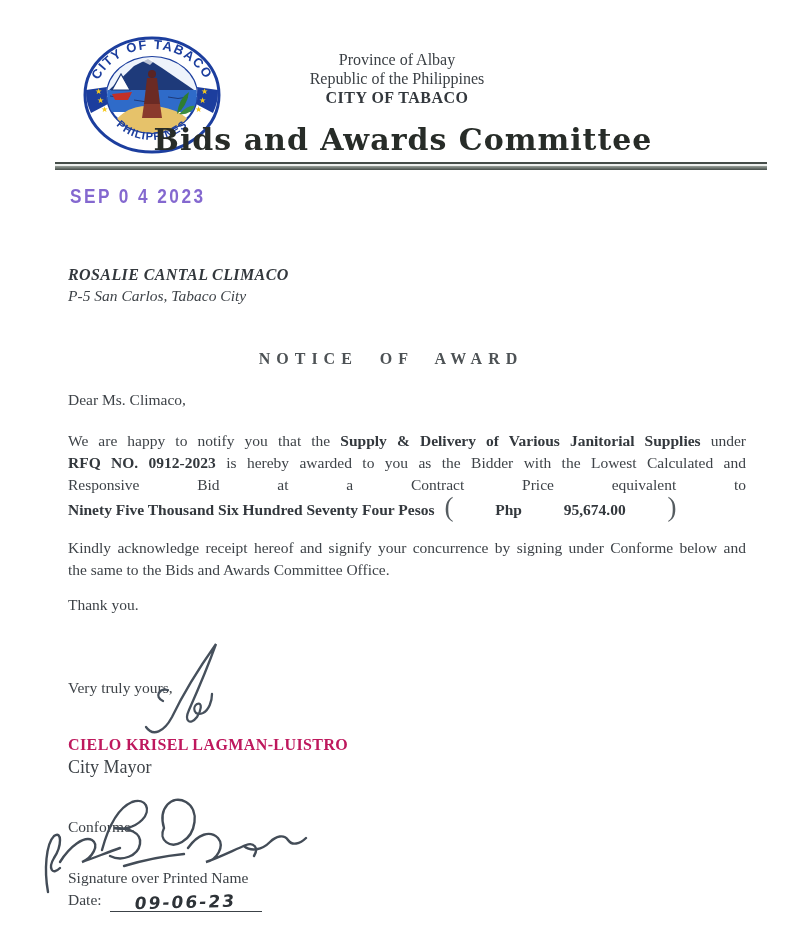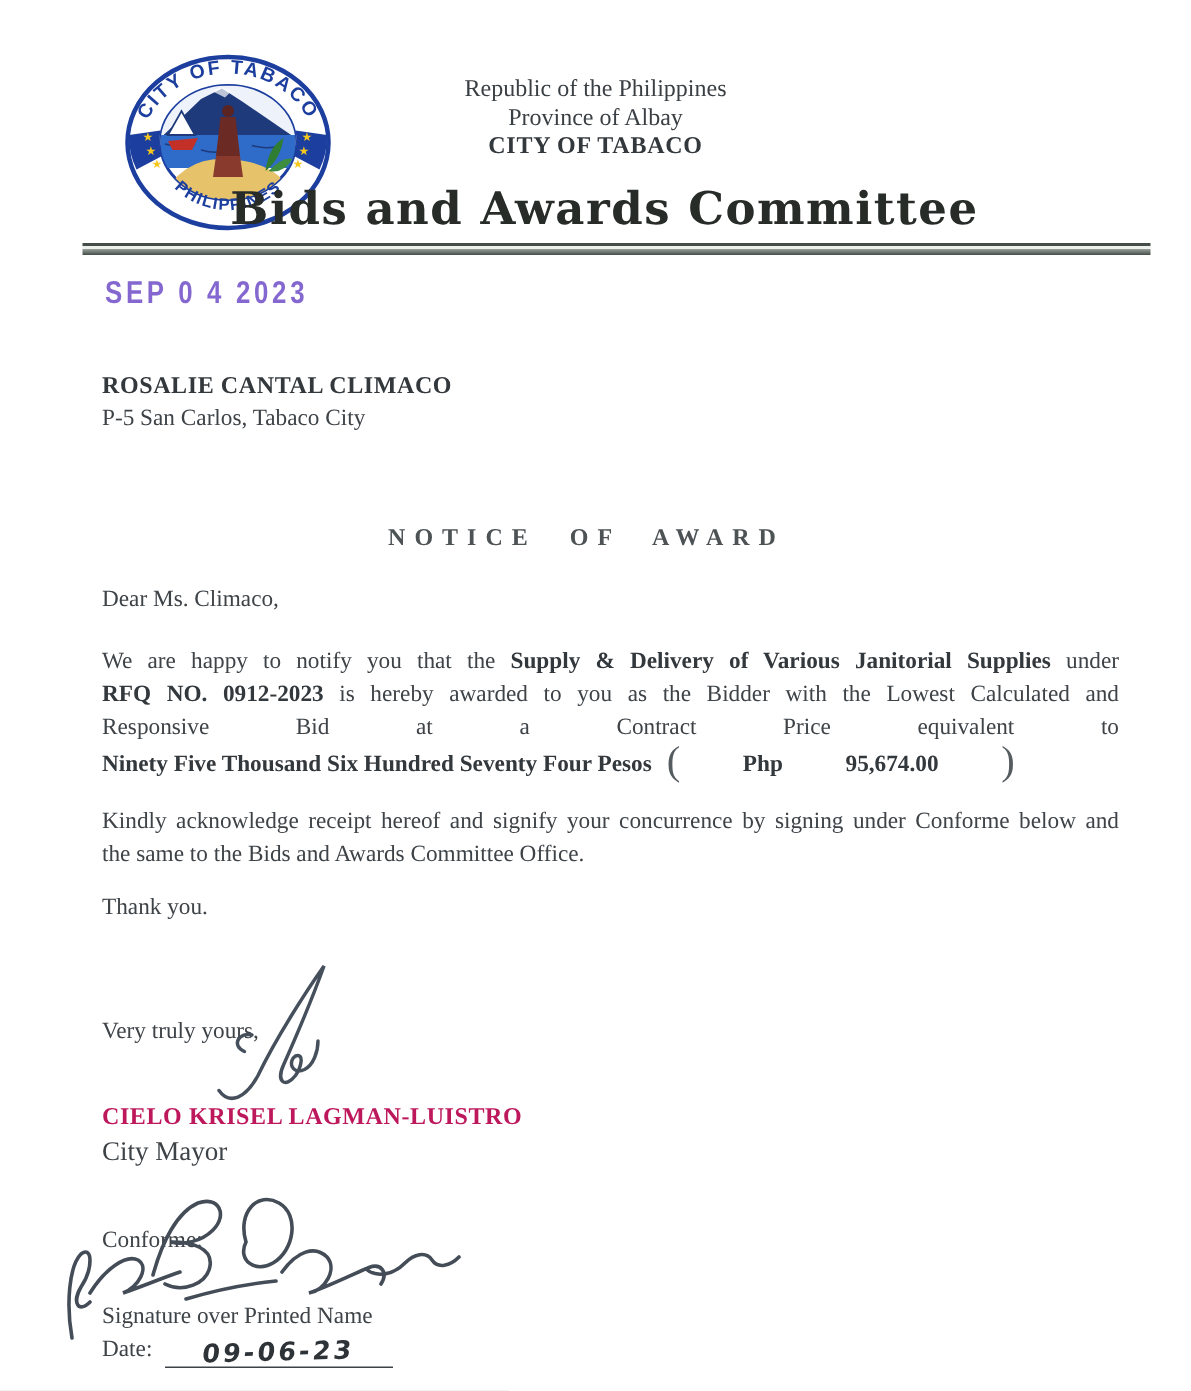--- a/index.html
+++ b/index.html
@@ -28,21 +28,21 @@
 
   
   .stamp {
     left:70px; top:184px;
     font-family:"Liberation Sans", sans-serif; font-weight:600; font-size:21px;
     letter-spacing:3px; transform:scaleX(0.82); transform-origin:left center;
     opacity:0.92;
   }
 
   
-  .recipient { left:68px; top:247px; font-size:15.5px; line-height:21px; }
+  .recipient { left:68px; top:264px; font-size:15.5px; line-height:21px;font-style:italic; }
   .recipient .r-name { font-weight:bold; font-size:16px; color:#33383d; letter-spacing:0.4px; }
 
   .noa-title {
     left:0; right:0; top:350px; text-align:center; font-weight:bold; font-size:16px;
     letter-spacing:6px; word-spacing:12px; color:#4d5255; transform:translateX(-6px);
   }
 
   .salutation { left:68px; top:391px; font-size:15.5px; }
 
   .para { left:68px; top:430px; width:678px; font-size:15.5px; }
@@ -123,22 +123,22 @@
 
     <text font-family="Liberation Sans, sans-serif" font-size="13" font-weight="bold" fill="#1c3e9e" letter-spacing="1.5">
       <textPath href="#arcTop" startOffset="50%" text-anchor="middle">CITY OF TABACO</textPath>
     </text>
     <text font-family="Liberation Sans, sans-serif" font-size="11" font-weight="bold" fill="#1c3e9e" letter-spacing="1">
       <textPath href="#arcBot" startOffset="50%" text-anchor="middle">PHILIPPINES</textPath>
     </text>
   </svg>
 
   <div class="abs hdr-center">
+    <div>Province of Albay</div>
     <div>Republic of the Philippines</div>
-    <div>Province of Albay</div>
     <div class="bold3">CITY OF TABACO</div>
   </div>
 
   <div class="abs committee">Bids and Awards Committee</div>
 
   <div class="abs rule">
     <div class="r-top"></div>
       <div class="r-gap"></div>
       <div class="r-bot"></div>
   </div>

